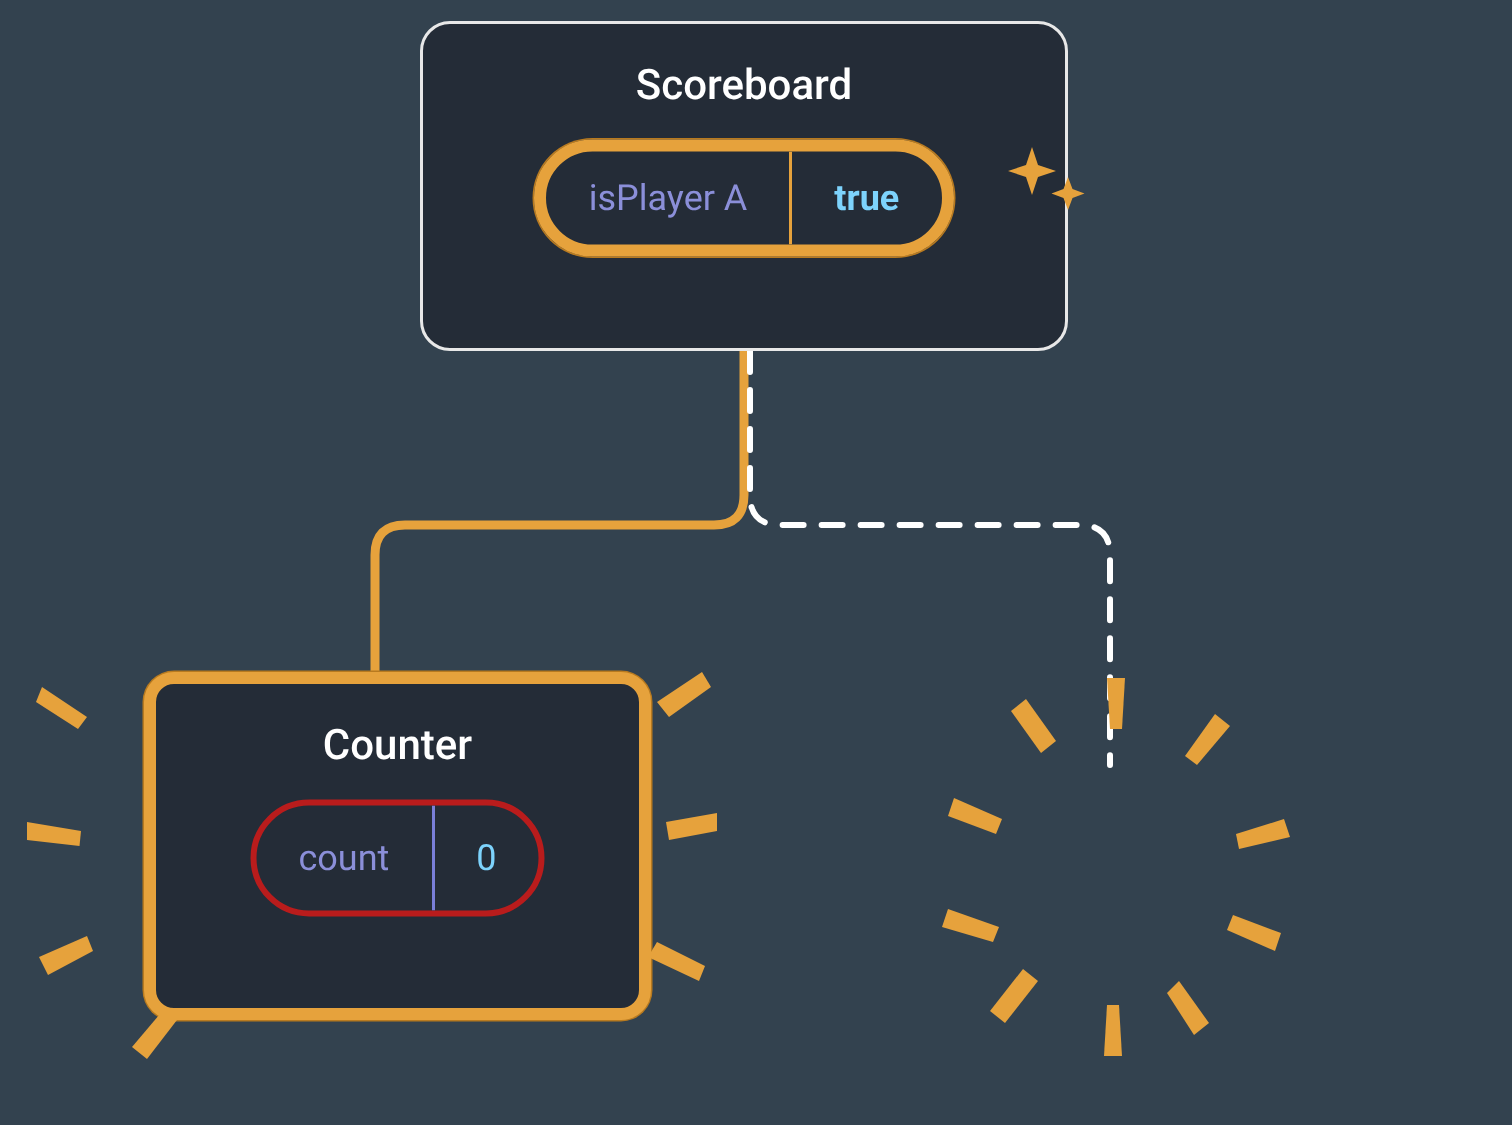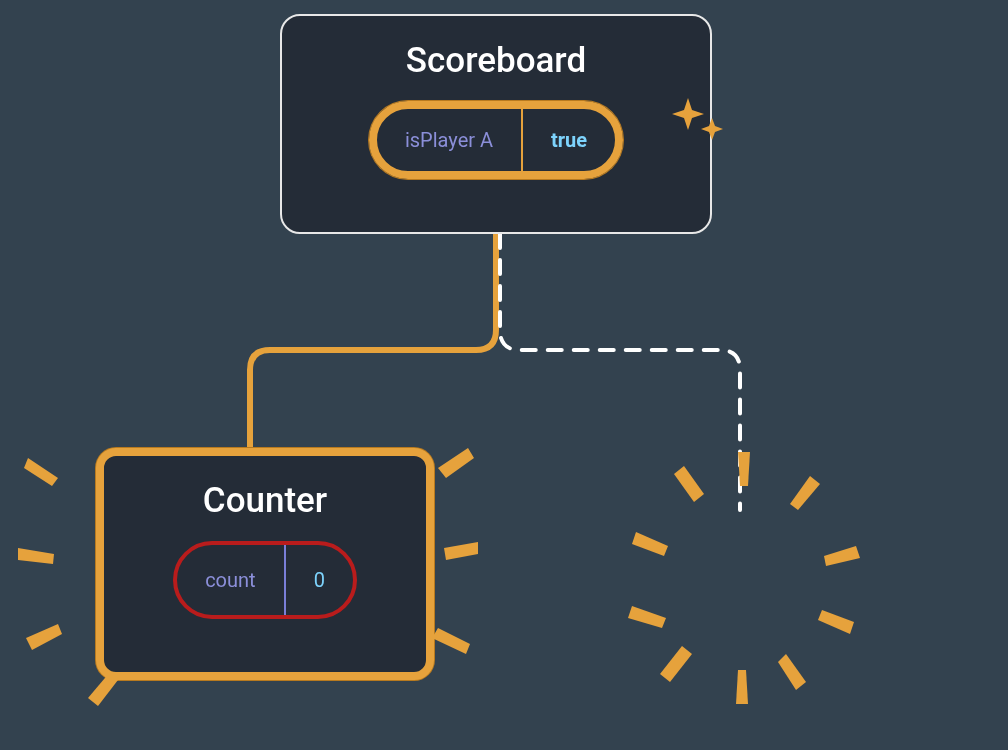--- a/index.html
+++ b/index.html
@@ -35,21 +35,21 @@
   .counter {
     left: 96px;
     top: 448px;
     width: 338px;
     height: 232px;
     border: 8px solid #e6a23c;
     box-shadow: 0 0 0 1px #b87a1f;
   }
   .node-title {
     color: #ffffff;
-    font-size: 35px;
+    font-size: 28px;
     font-weight: 500;
     margin-bottom: 20px;
   }
   .pill {
     display: flex;
     align-items: stretch;
     border-radius: 999px;
     overflow: hidden;
     height: 78px;
   }
@@ -59,21 +59,21 @@
   }
   .pill-normal {
     border: 4px solid #b91c1c;
     justify-content: flex-end;
   }
   .pill-left, .pill-right {
     display: flex;
     align-items: center;
     justify-content: center;
     padding: 0 28px;
-    font-size: 20px;
+    font-size: 24px;
   }
   .pill-highlight .pill-left {
     border-right: 2px solid #e6a23c;
   }
   .pill-normal .pill-left {
     border-right: 2px solid #7a7fd8;
   }
   .pill-left {
     color: #8b8fd9;
     font-weight: 400;

